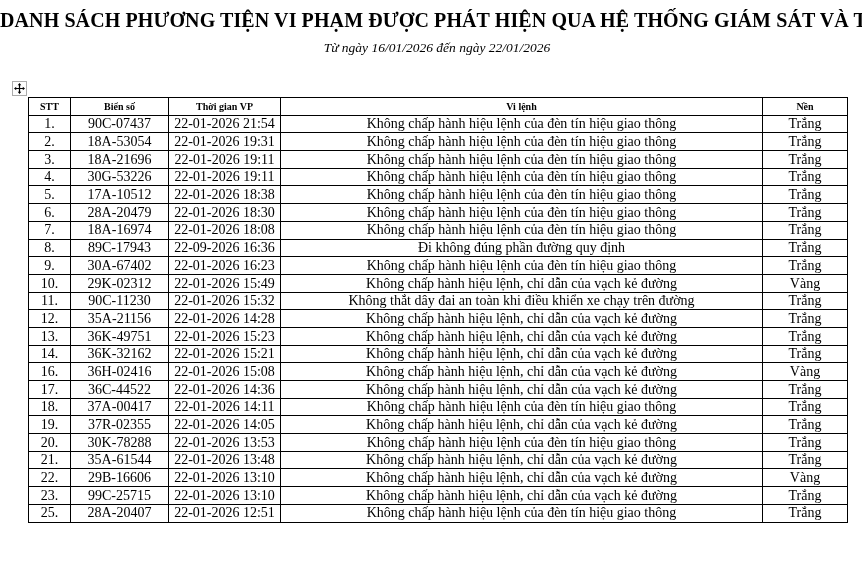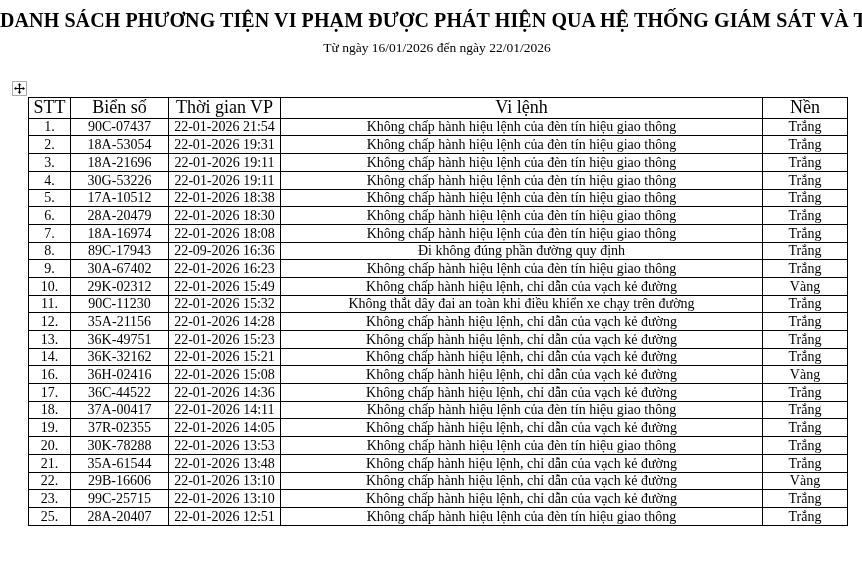--- a/index.html
+++ b/index.html
@@ -14,21 +14,21 @@
   .doc-title {
     position: absolute; top: 9px; left: 0; right: 0;
     text-align: right;
     font-size: 20px; font-weight: bold;
     letter-spacing: 0.1px;
     white-space: nowrap;
   }
   .doc-subtitle {
     position: absolute; top: 40px; left: 0; right: 0;
     text-align: center;
-    font-size: 13.5px;  padding-left: 12px;
+    font-size: 13.5px; font-style: italic; padding-left: 12px;
   }
   .table-handle {
     position: absolute; left: 12px; top: 81px;
     width: 15px; height: 15px;
     border: 1px solid #ababab;
     background: #fdfdfd;
     display: flex; align-items: center; justify-content: center;
     cursor: move;
     box-sizing: border-box;
   }
@@ -44,22 +44,22 @@
     padding: 0 2px;
     height: 16.7px;
     line-height: 1.1;
     text-align: center;
     vertical-align: middle;
     font-size: 14px;
     white-space: nowrap;
     overflow: hidden;
   }
   table.violations th {
-    font-weight: normal;
-    font-size: 18px;
+    font-weight: bold;
+    font-size: 10px;
   }
   col.c-stt   { width: 42px; }
   col.c-plate { width: 98px; }
   col.c-time  { width: 112px; }
   col.c-viol  { width: 482px; }
   col.c-bg    { width: 85px; }
 </style>
 </head>
 <body>
 

